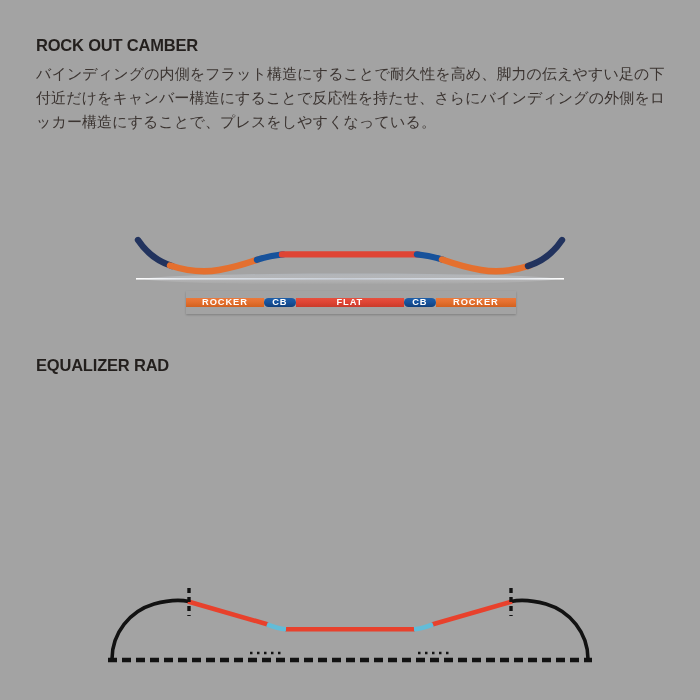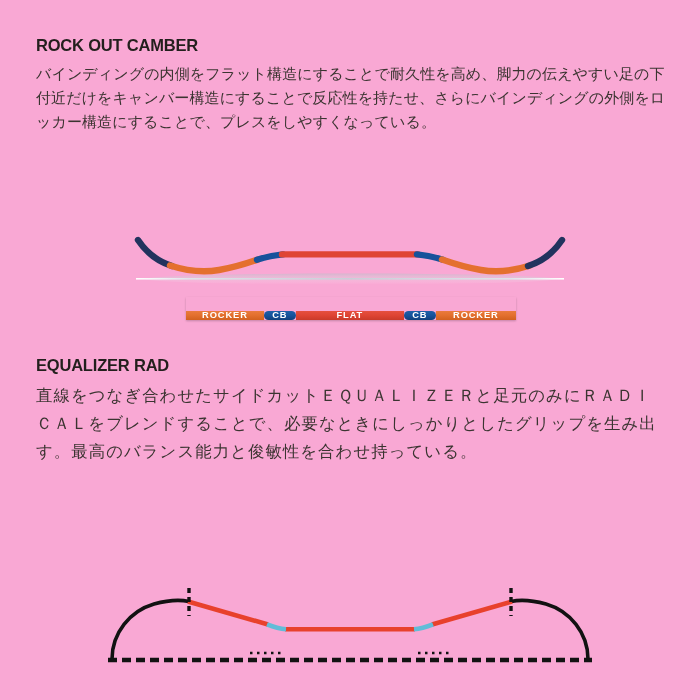--- a/index.html
+++ b/index.html
@@ -12,21 +12,21 @@
     height: 700px;
     position: relative;
     overflow: hidden;
     font-family: "Liberation Sans", "DejaVu Sans", sans-serif;
     color: #2b2522;
   }
 
   .page {
     position: absolute;
     inset: 0;
-    background: #f9a8d4;
+    background: #a3a3a3;
   }
 
   
   .section {
     position: absolute;
     left: 36px;
     width: 632px;
   }
   .section-heading {
     font-family: "Liberation Sans", "DejaVu Sans", sans-serif;
@@ -64,25 +64,25 @@
   }
   #diagram-camber { top: 228px; height: 100px; }
   #diagram-sidecut { top: 570px; height: 110px; }
 
   .diagram svg { display: block; }
 
   
   .legend-bar {
     position: absolute;
     left: 186px;
-    top: 297px;
+    top: 291px;
     width: 330px;
     height: 23px;
     display: flex;
-    align-items: flex-end;
+    align-items: center;
     box-shadow: 0 1px 2px rgba(0,0,0,0.22);
     overflow: hidden;
   }
   .legend-seg {
     display: flex;
     align-items: center;
     justify-content: center;
     font-family: "Liberation Sans", "DejaVu Sans", sans-serif;
     font-weight: bold;
     font-size: 9.3px;
@@ -155,21 +155,20 @@
   <div class="legend-bar">
     <div class="legend-seg seg-rocker" style="width:23.6%">ROCKER</div>
     <div class="legend-seg seg-cb" style="width:9.7%">CB</div>
     <div class="legend-seg seg-flat" style="width:32.7%">FLAT</div>
     <div class="legend-seg seg-cb" style="width:9.7%">CB</div>
     <div class="legend-seg seg-rocker" style="width:24.3%">ROCKER</div>
   </div>
 
   <div class="section" id="section-equalizer">
     <h2 class="section-heading">EQUALIZER RAD</h2>
-    <p class="section-body wide">直線をつなぎ合わせたサイドカットＥＱＵＡＬＩＺＥＲと足元のみにＲＡＤＩＣＡＬをブレンドすることで、必要なときにしっかりとしたグリップを生み出す。最高のバランス能力と俊敏性を合わせ持っている。</p>
   </div>
 
   <div class="diagram" id="diagram-sidecut">
     <svg width="700" height="110" viewBox="0 0 700 110" xmlns="http://www.w3.org/2000/svg">
 
       <g>
         <line x1="108" y1="90" x2="592" y2="90" stroke="#121212" stroke-width="4.6" stroke-dasharray="9 5" stroke-linecap="butt"></line>
 
         <line x1="250" y1="83" x2="282" y2="83" stroke="#121212" stroke-width="2.6" stroke-dasharray="2.5 4.5" stroke-linecap="butt"></line>
         <line x1="418" y1="83" x2="450" y2="83" stroke="#121212" stroke-width="2.6" stroke-dasharray="2.5 4.5" stroke-linecap="butt"></line>

